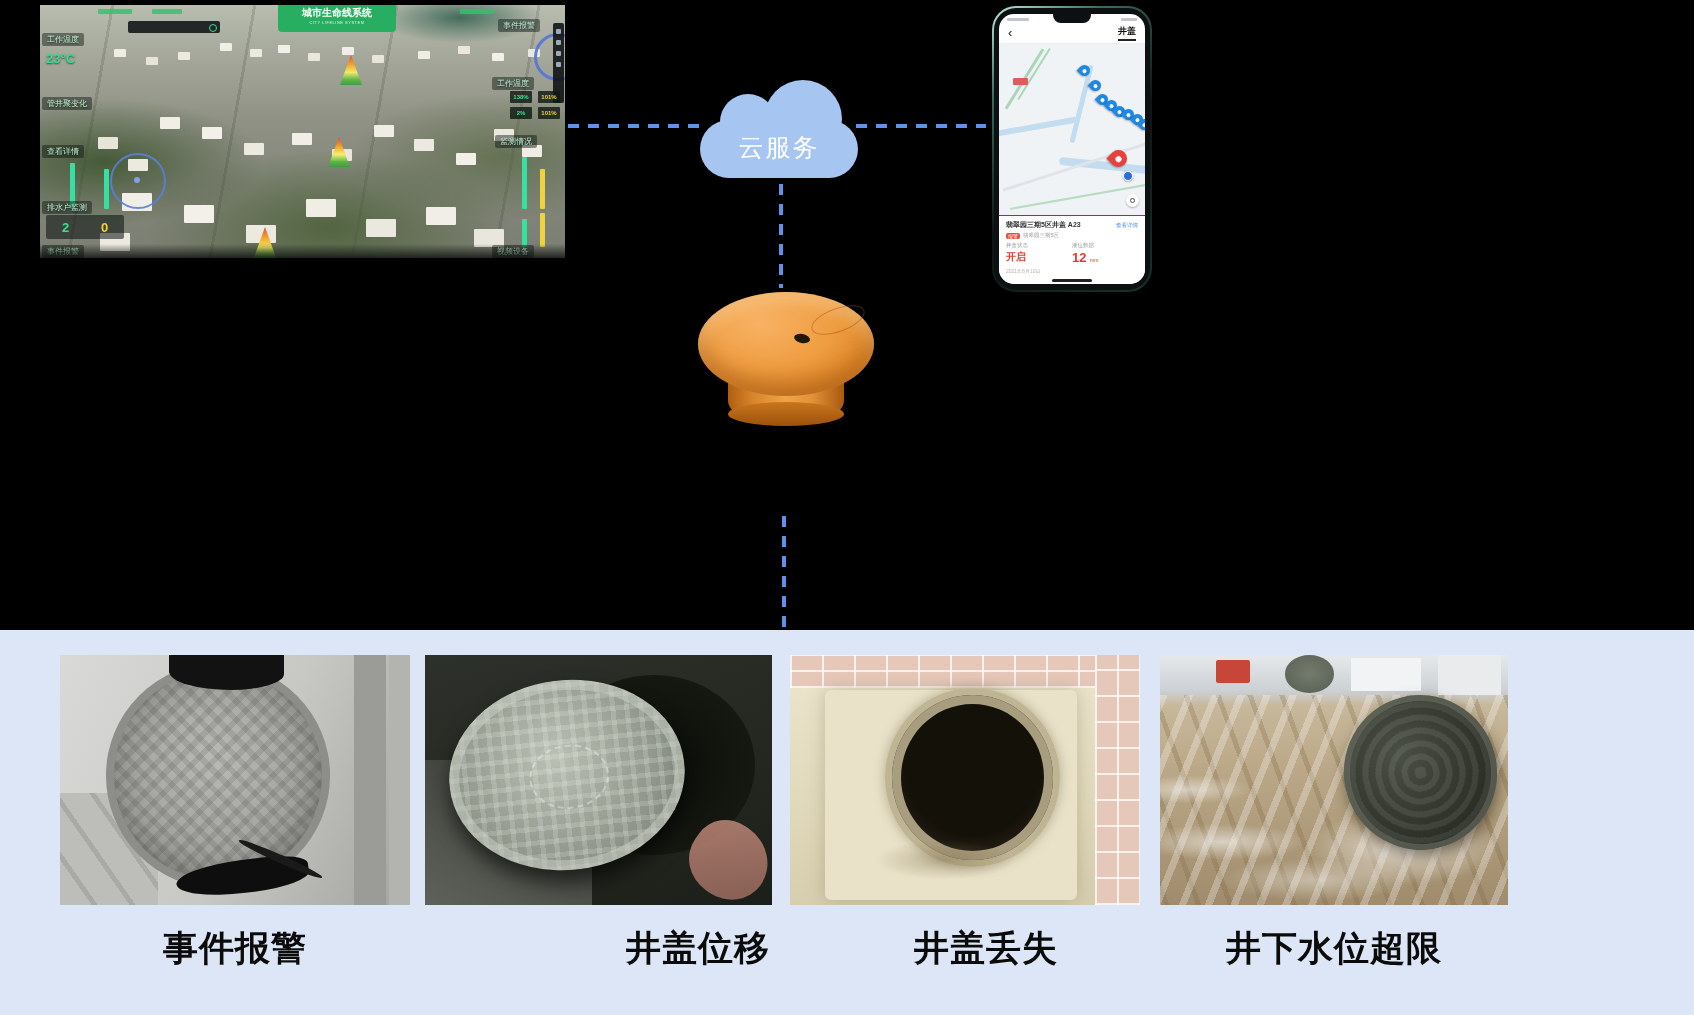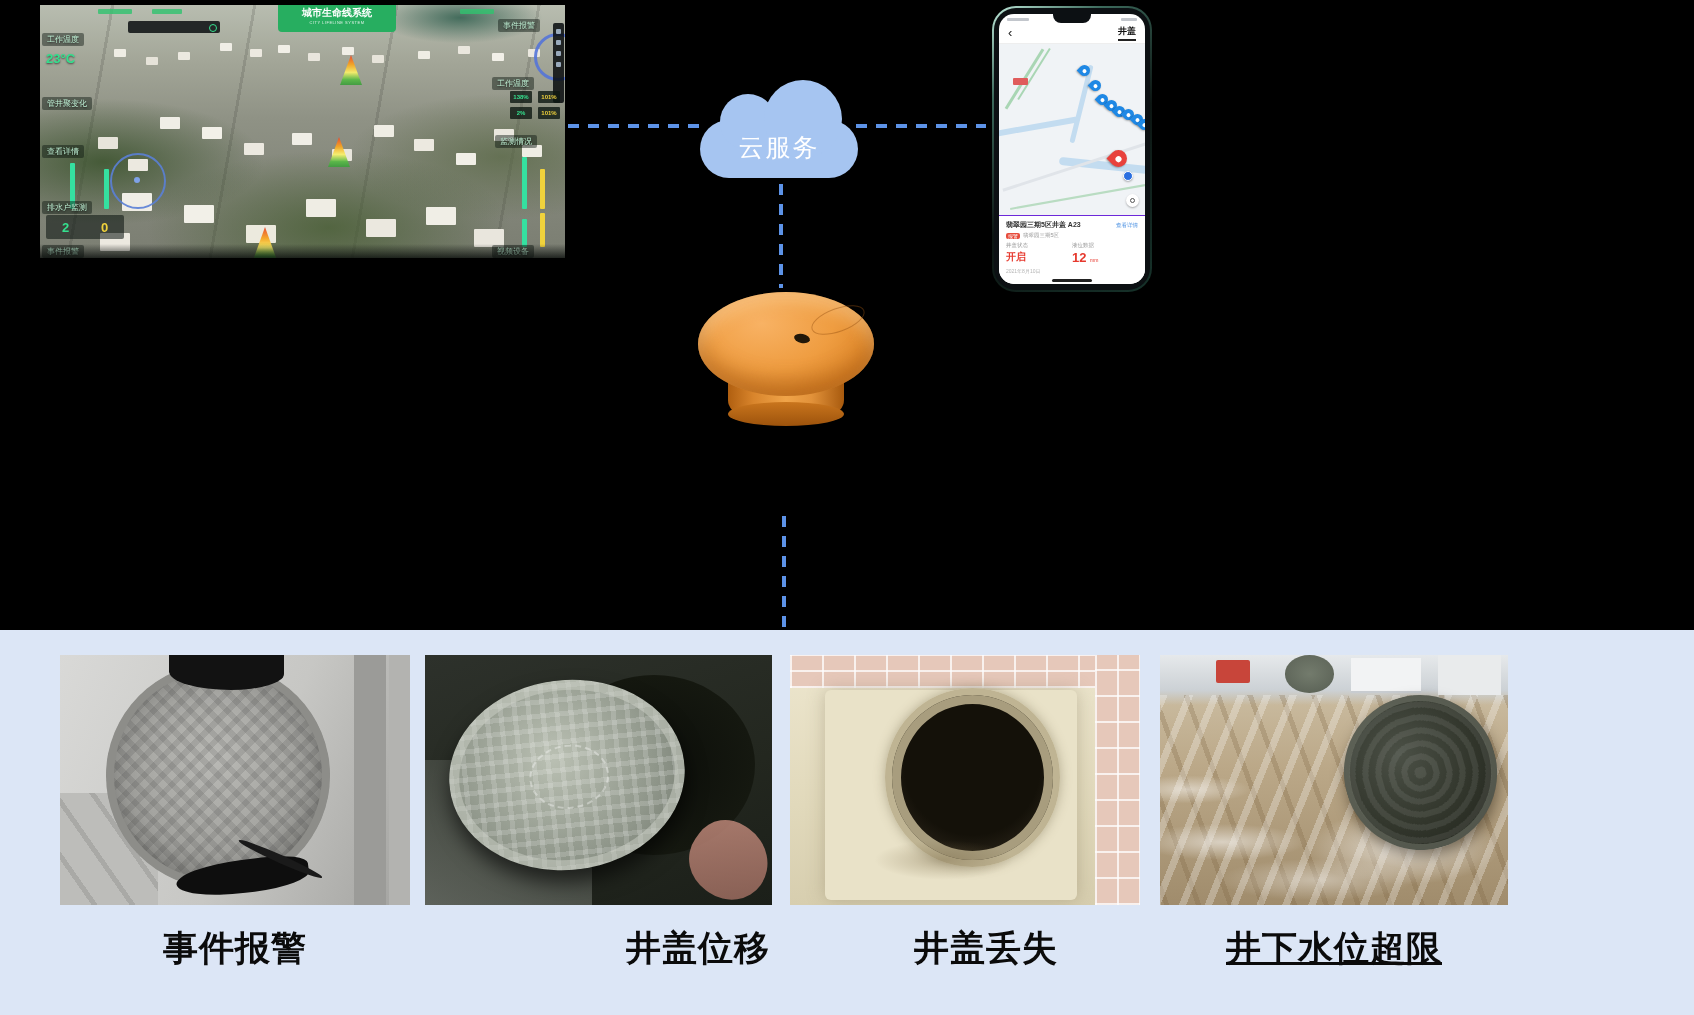--- a/index.html
+++ b/index.html
@@ -386,13 +386,13 @@
   <div class="truck"></div>
     <div class="tree"></div>
   <div class="water"></div>
     <div class="splash"></div>
   <div class="cover"></div>
 </div>
 
 <div class="caption" style="left:60px;width:350px;">事件报警</div>
 <div class="caption" style="left:423px;width:347px;text-align:right;">井盖位移</div>
 <div class="caption" style="left:811px;width:350px;">井盖丢失</div>
-<div class="caption" style="left:1160px;width:348px;text-decoration:underline;">井下水位超限</div>
+<div class="caption" style="left:1160px;width:348px;">井下水位超限</div>
 
 </body></html>

